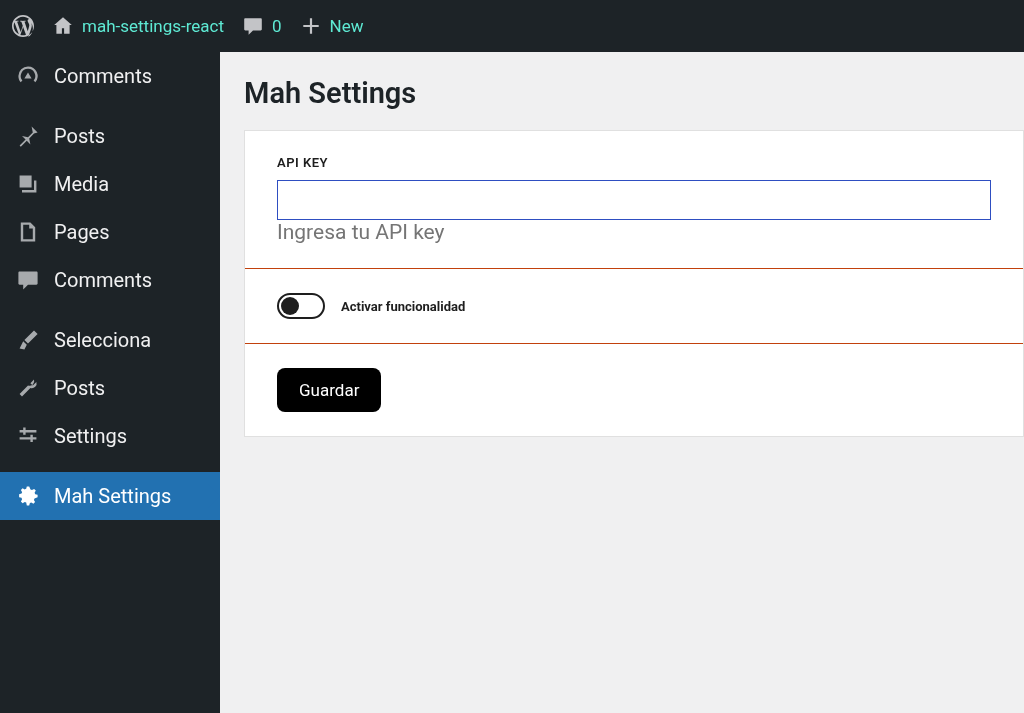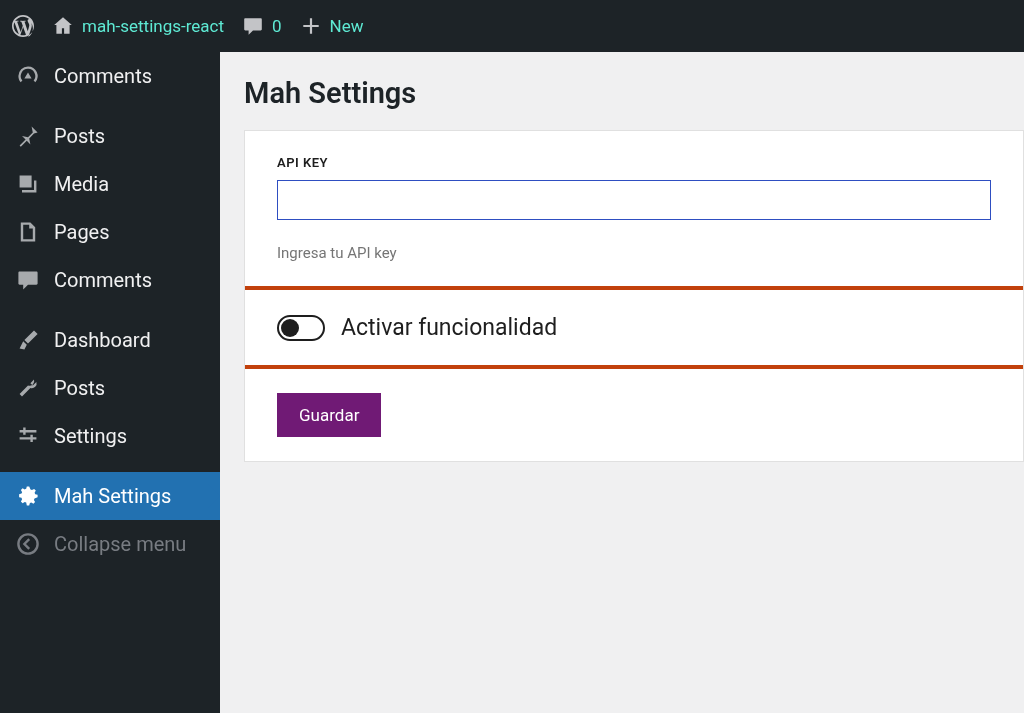--- a/index.html
+++ b/index.html
@@ -20,32 +20,32 @@
 .sidebar .menu-item.current::after { content: ""; position: absolute; right: -12px; top: 50%; transform: translateY(-50%); border: 12px solid transparent; border-left-color: #2271b1; }
 .sidebar .separator { height: 12px; }
 .sidebar .collapse { color: #787c82; }
 .sidebar .collapse svg { fill: #787c82; }
 
 .content { flex: 1; padding: 24px 0 24px 24px; overflow: auto; }
 .content h1 { font-size: 29px; font-weight: 600; color: #1d2327; margin-bottom: 20px; }
 .content h2 { font-size: 27px; font-weight: 400; color: #1d2327; margin-bottom: 14px; }
 
 .panel { background: #fff; border: 1px solid #e0e0e0; }
-.panel .row { padding: 24px 32px; border-bottom: 4px solid #c2410c; }
+.panel .row { padding: 24px 32px; border-bottom: 1px solid #c2410c; }
 .panel .row:last-child { border-bottom: none; }
 .panel label.field-label { display: block; font-size: 13px; font-weight: 600; letter-spacing: 0.5px; text-transform: uppercase; color: #1e1e1e; margin-bottom: 10px; }
 .panel input[type=text] { width: 100%; height: 40px; border: 1.5px solid #2e4ec1; padding: 0 12px; font-size: 16px; outline: none; }
-.panel .help { color: #757575; font-size: 15px; margin-top: 24px; }
+.panel .help { color: #757575; font-size: 21px; margin-top: 0; }
 
 .toggle-row { display: flex; align-items: center; gap: 16px; }
 .toggle { width: 48px; height: 26px; border: 2px solid #1e1e1e; border-radius: 20px; position: relative; cursor: pointer; background: #fff; }
 .toggle .knob { width: 18px; height: 18px; background: #1e1e1e; border-radius: 50%; position: absolute; left: 2px; top: 2px; }
-.toggle-label { font-size: 23px; color: #1e1e1e; }
+.toggle-label { font-size: 13px; color: #1e1e1e; font-weight: bold; }
 
-.btn-primary { background: #701a75; color: #fff; border: none; padding: 12px 22px; font-size: 17px; border-radius: 0; cursor: pointer; }
+.btn-primary { background: #000000; color: #fff; border: none; padding: 12px 22px; font-size: 17px; border-radius: 8px; cursor: pointer; }
 </style>
 </head>
 <body>
 
 <div class="adminbar">
   <span class="item">
     <svg class="wp-logo" viewBox="0 0 20 20">
         <path d="M10 0C4.5 0 0 4.5 0 10s4.5 10 10 10 10-4.5 10-10S15.5 0 10 0zM1.5 10c0-1.2.3-2.4.7-3.4l4 11C3.6 16.1 1.5 13.3 1.5 10zm8.5 8.5c-.8 0-1.6-.1-2.4-.3l2.5-7.4 2.6 7.2c-.9.3-1.8.5-2.7.5zm1.2-12.4c.5 0 1-.1 1-.1.5 0 .4-.7 0-.7 0 0-1.4.1-2.3.1-.8 0-2.2-.1-2.2-.1-.5 0-.5.7-.1.7 0 0 .4.1.9.1l1.3 3.7-1.9 5.7-3.2-9.4c.5 0 1-.1 1-.1.5 0 .4-.7 0-.7 0 0-1.4.1-2.3.1h-.5C4.5 3 7.1 1.5 10 1.5c2.2 0 4.2.8 5.7 2.2h-.1c-.8 0-1.4.7-1.4 1.5 0 .7.4 1.3.8 2 .3.5.7 1.2.7 2.2 0 .7-.3 1.5-.6 2.6l-.8 2.7-2.9-8.6zm6.4 1.1c.9 1.6 1.4 3.3 1.4 5.3 0 3.1-1.7 5.9-4.2 7.4l2.6-7.5c.5-1.2.6-2.2.6-3 0-.8-.1-1.5-.4-2.2z"></path>
       </svg>
   </span>
@@ -100,47 +100,40 @@
       <svg viewBox="0 0 20 20">
           <path d="M3 3h14c.6 0 1 .4 1 1v9c0 .6-.4 1-1 1h-7l-4 4v-4H3c-.6 0-1-.4-1-1V4c0-.6.4-1 1-1z"></path>
         </svg>
       <span>Comments</span>
     </div>
     <div class="separator"></div>
     <div class="menu-item">
       <svg viewBox="0 0 20 20">
           <path d="M15 2l3 3-8 8-3-3zm-9 9l3 3-2 4-4-1z"></path>
         </svg>
-      <span>Dashboard</span>
+      <span>Selecciona</span>
     </div>
     <div class="menu-item">
       <svg viewBox="0 0 20 20">
           <path d="M15 3a4 4 0 01-5 5l-7 7 2 2 7-7a4 4 0 005-5l-3 3-2-2z"></path>
         </svg>
       <span>Posts</span>
     </div>
     <div class="menu-item">
       <svg viewBox="0 0 20 20">
           <path d="M3 5h3V3h2v2h9v2H8v2H6V7H3zm0 6h9v-2h2v2h3v2h-3v2h-2v-2H3z"></path>
         </svg>
       <span>Settings</span>
     </div>
     <div class="separator"></div>
     <div class="menu-item current">
       <svg viewBox="0 0 20 20">
           <path d="M10 6a4 4 0 100 8 4 4 0 000-8zm8 5v-2l-2-.5a6 6 0 00-.5-1.2l1-1.8-1.4-1.4-1.8 1a6 6 0 00-1.2-.5L11 2H9l-.5 2a6 6 0 00-1.2.5l-1.8-1L4.1 5l1 1.8A6 6 0 004.6 8L2.6 8.5V11l2 .5c.1.4.3.8.5 1.2l-1 1.8L5.5 16l1.8-1c.4.2.8.4 1.2.5L9 18h2l.5-2c.4-.1.8-.3 1.2-.5l1.8 1 1.4-1.4-1-1.8c.2-.4.4-.8.5-1.2z"></path>
         </svg>
       <span>Mah Settings</span>
-    </div>
-    <div class="menu-item collapse">
-      <svg viewBox="0 0 20 20">
-          <circle cx="10" cy="10" r="8" fill="none" stroke="#787c82" stroke-width="2"></circle>
-          <path d="M11 6l-4 4 4 4" fill="none" stroke="#787c82" stroke-width="2"></path>
-        </svg>
-      <span>Collapse menu</span>
     </div>
   </div>
 
   <div class="content">
     <h1>Mah Settings</h1>
 
     <div class="panel">
       <div class="row">
         <label class="field-label">API KEY</label>
         <input type="text" value="" style="">

